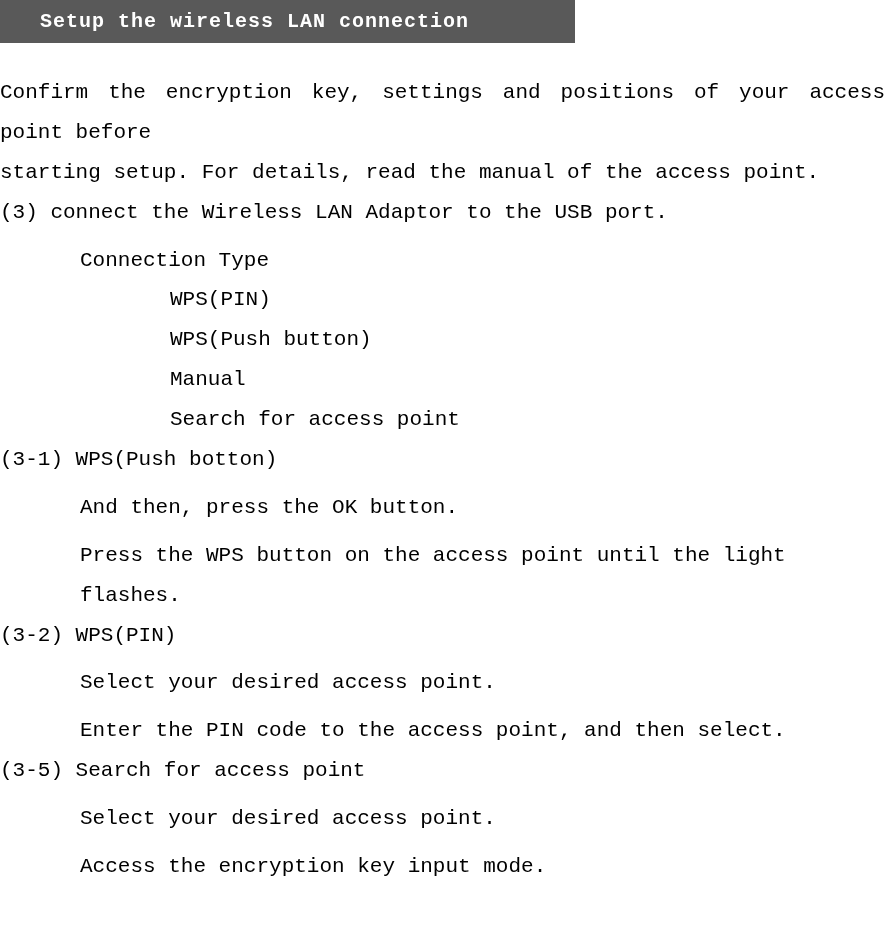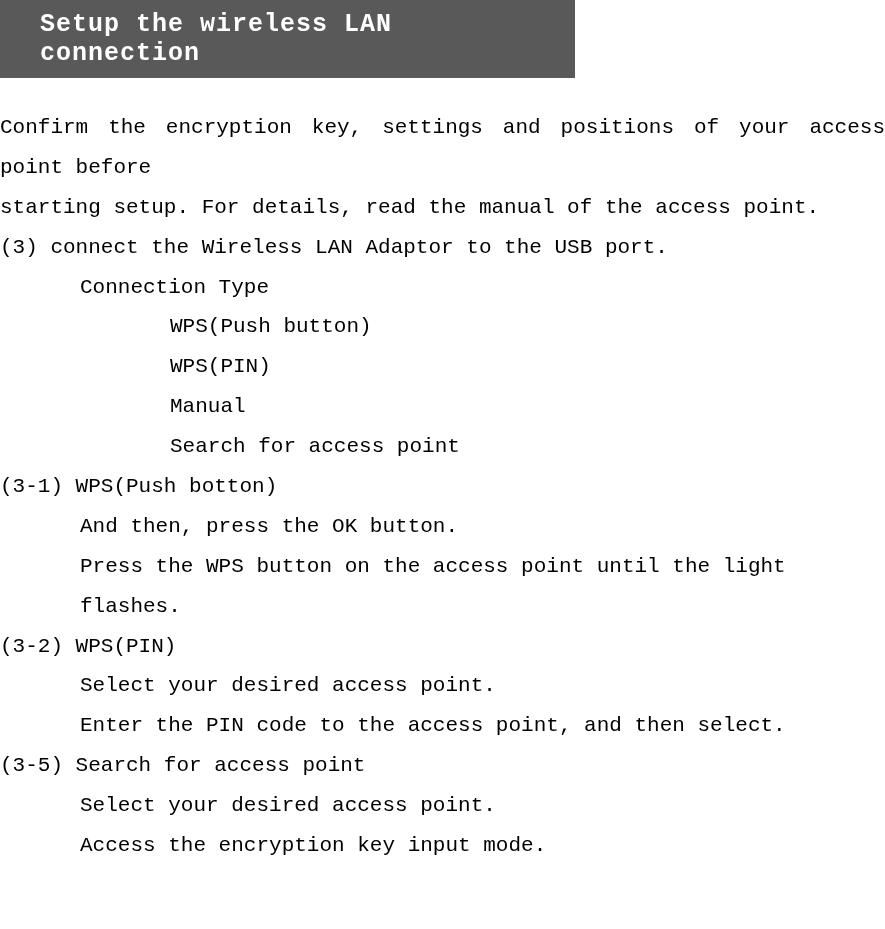--- a/index.html
+++ b/index.html
@@ -10,21 +10,21 @@
       background: #fff;
       width: 885px;
       box-sizing: border-box;
     }
     .container {
       padding: 0 0 20px 0;
     }
     .title-bar {
       background: #595959;
       color: #fff;
-      font-size: 25px;
+      font-size: 20px;
       font-weight: bold;
       padding: 10px 40px;
       letter-spacing: 1px;
       display: inline-block;
       width: 575px;
       box-sizing: border-box;
       font-family: "MS Gothic", "Courier New", monospace;
     }
     .content {
       padding: 30px 0 0 0;
@@ -33,40 +33,41 @@
     }
     .intro {
       text-align: justify;
       text-justify: inter-word;
     }
     .step {
       margin: 0;
     }
     .indent-1 {
       padding-left: 80px;
+      margin-top: 8px;
     }
     .indent-2 {
       padding-left: 170px;
     }
   </style>
 </head>
 <body>
 
 <div class="container">
   <div class="title-bar">Setup the wireless LAN connection</div>
 
   <div class="content">
     <div class="intro">Confirm the encryption key, settings and positions of your access point before</div>
     <div>starting setup. For details, read the manual of the access point.</div>
 
     <div class="step">(3) connect the Wireless LAN Adaptor to the USB port.</div>
 
     <div class="indent-1">Connection Type</div>
+    <div class="indent-2">WPS(PIN)</div>
     <div class="indent-2">WPS(Push button)</div>
-    <div class="indent-2">WPS(PIN)</div>
     <div class="indent-2">Manual</div>
     <div class="indent-2">Search for access point</div>
 
     <div class="step">(3-1) WPS(Push botton)</div>
     <div class="indent-1">And then, press the OK button.</div>
     <div class="indent-1">Press the WPS button on the access point until the light flashes.</div>
 
     <div class="step">(3-2) WPS(PIN)</div>
     <div class="indent-1">Select your desired access point.</div>
     <div class="indent-1">Enter the PIN code to the access point, and then select.</div>

